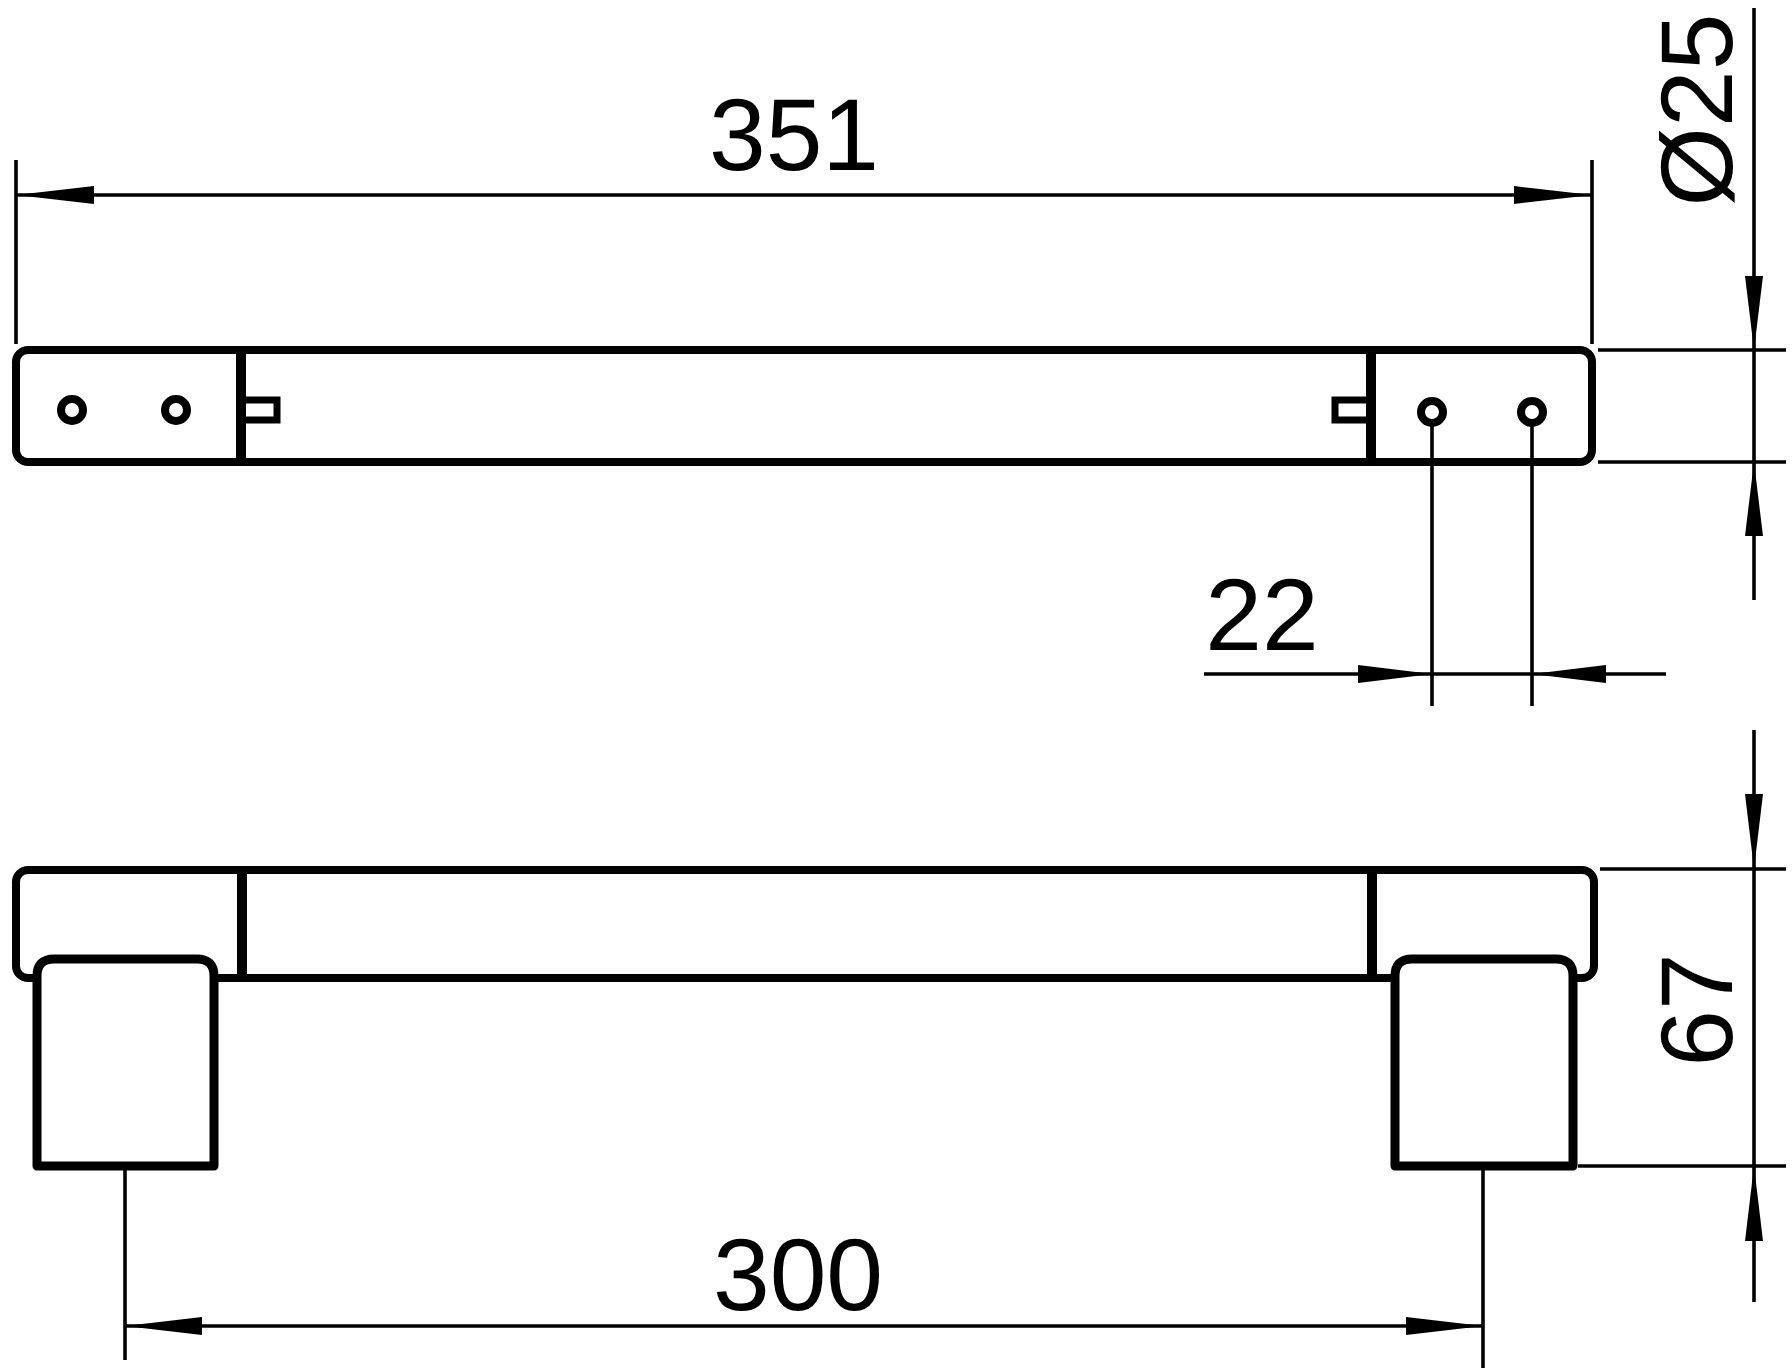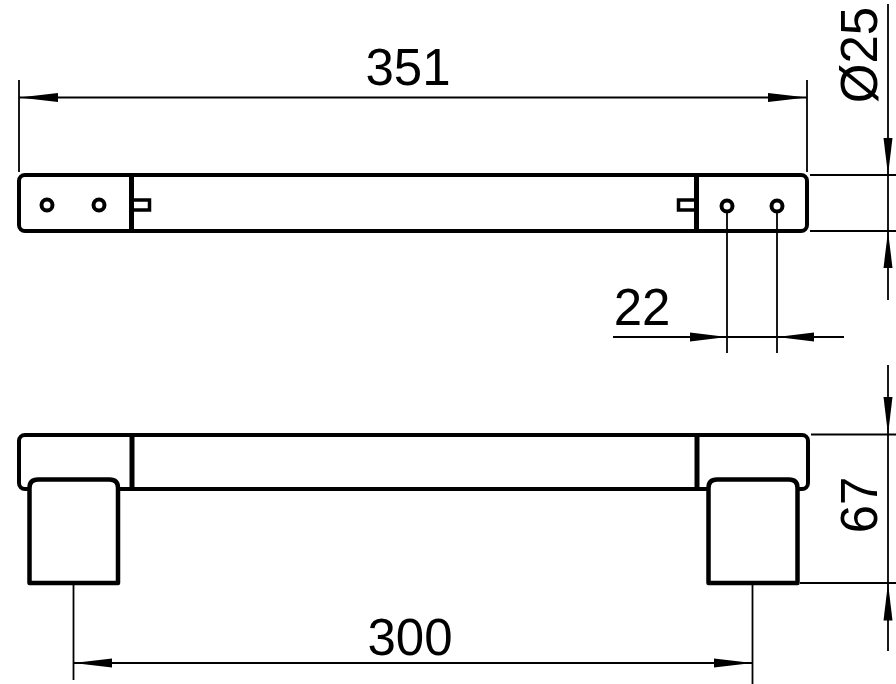--- a/index.html
+++ b/index.html
@@ -8,21 +8,20 @@
     background: #ffffff;
     width: 896px;
     height: 684px;
     overflow: hidden;
   }
   #stage {
     position: relative;
     width: 708px;
     height: 684px;
     background: #ffffff;
-    margin-left: 11px;
   }
   svg { display: block; }
   .obj  { fill: none; stroke: #000000; stroke-width: 4;   stroke-linejoin: round; }
   .obj5 { fill: none; stroke: #000000; stroke-width: 5;   stroke-linejoin: round; }
   .tab  { fill: none; stroke: #000000; stroke-width: 3.5; stroke-linejoin: miter; }
   .post { fill: #ffffff; stroke: #000000; stroke-width: 4.5; stroke-linejoin: round; }
   .hole { fill: #ffffff; stroke: #000000; stroke-width: 4; }
   .thin { fill: none; stroke: #000000; stroke-width: 1.8; }
   .arr  { fill: #000000; stroke: none; }
   .dimtxt {

